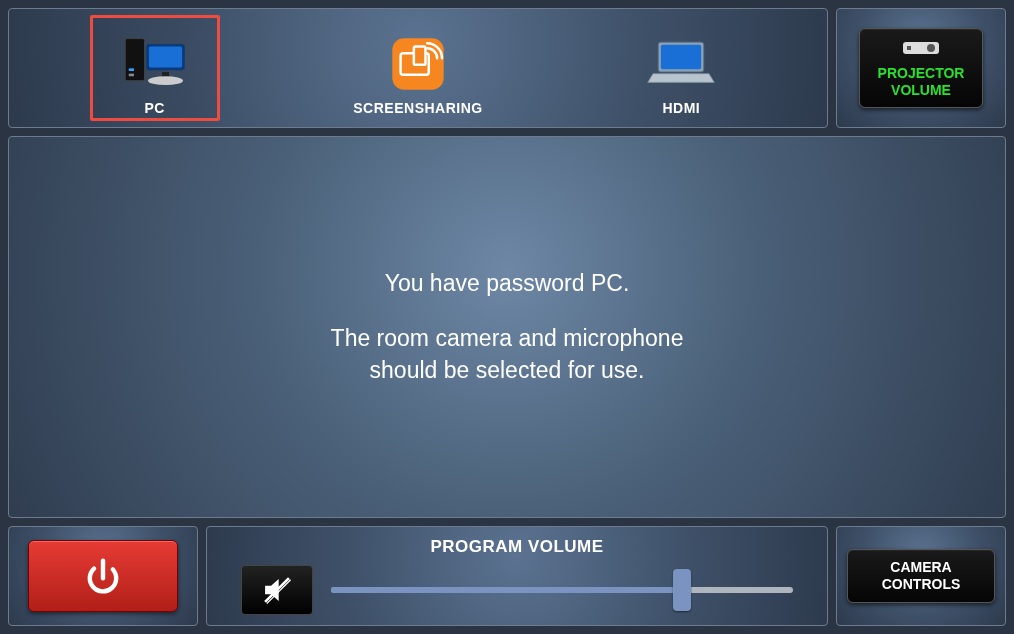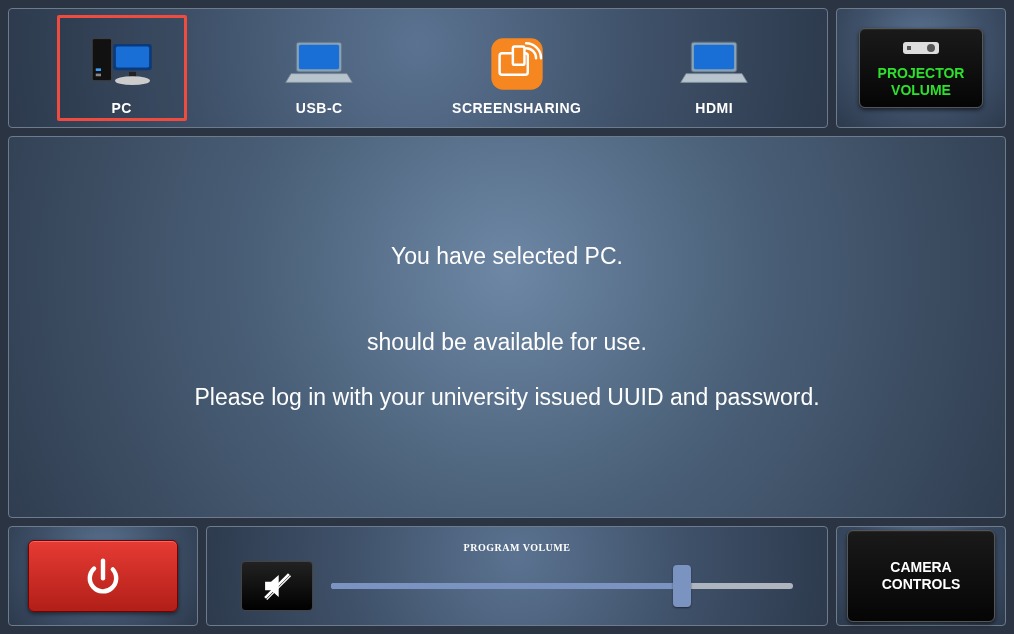--- a/index.html
+++ b/index.html
@@ -81,41 +81,41 @@
   .power-panel { width:190px; }
   .power-btn {
     width:150px; height:72px;
     background: linear-gradient(#e63b34,#b11f18);
     border:1px solid #700; border-radius:6px;
     display:flex; align-items:center; justify-content:center;
     cursor:pointer;
     box-shadow: inset 0 1px 0 rgba(255,255,255,.25), 0 2px 4px rgba(0,0,0,.5);
   }
   .volume-panel { flex:1; flex-direction:column; gap:8px; }
-  .vol-title { font-size:10px; font-weight:bold; letter-spacing:.5px; color:#fff;font-family:Liberation Serif, serif; }
+  .vol-title { font-size:17px; font-weight:bold; letter-spacing:.5px; color:#fff; }
   .vol-controls { display:flex; align-items:center; gap:18px; width:92%; }
   .mute-btn {
     width:72px; height:50px;
     background: linear-gradient(#222,#000);
     border:1px solid #444; border-radius:4px;
     display:flex; align-items:center; justify-content:center;
     cursor:pointer;
   }
   .slider-wrap { flex:1; position:relative; height:40px; display:flex; align-items:center; }
   .track { width:100%; height:6px; background:#aeb5bf; border-radius:3px; }
   .track-fill { position:absolute; left:0; height:6px; background:#7a93c1; border-radius:3px; }
   .thumb {
     position:absolute; width:18px; height:42px; background:#7a93c1;
     border-radius:4px; transform:translateX(-50%);
     box-shadow:0 1px 2px rgba(0,0,0,.5);
     cursor:pointer;
   }
   .camera-panel { width:170px; }
   .camera-btn {
-    width:150px; height:92px;
+    width:150px; height:54px;
     background: linear-gradient(#1a1a1a,#050505);
     border:1px solid #555; border-radius:6px;
     color:#fff; font-weight:bold; font-size:14px; text-align:center; line-height:1.2;
     display:flex; align-items:center; justify-content:center;
     cursor:pointer;
     box-shadow: 0 1px 0 rgba(255,255,255,.06) inset, 0 2px 4px rgba(0,0,0,.6);
   }
 </style>
 </head>
 <body>
@@ -131,30 +131,20 @@
           <rect x="10" y="46" width="6" height="3" fill="#888"></rect>
           <rect x="30" y="12" width="44" height="30" rx="3" fill="#0b3a7a"></rect>
           <rect x="33" y="15" width="38" height="24" rx="2" fill="#1a6fd6"></rect>
           <rect x="48" y="44" width="8" height="6" fill="#222"></rect>
           <ellipse cx="52" cy="54" rx="20" ry="5" fill="#ccc"></ellipse>
         </svg>
       </div>
       <div class="source-label">PC</div>
     </div>
 
-    <div class="source-btn">
-      <div class="source-icon">
-        <svg viewBox="0 0 80 70" width="70" height="62">
-          <rect x="14" y="10" width="52" height="34" rx="3" fill="#8aa2b6" stroke="#5a6e80"></rect>
-          <rect x="17" y="13" width="46" height="28" rx="2" fill="#1a6fd6"></rect>
-          <path d="M8 46 L72 46 L78 56 L2 56 Z" fill="#b7c4ce" stroke="#7d8c98"></path>
-        </svg>
-      </div>
-      <div class="source-label">USB-C</div>
-    </div>
 
     <div class="source-btn">
       <div class="source-icon">
         <svg viewBox="0 0 70 70" width="58" height="58">
           <rect x="4" y="4" width="62" height="62" rx="14" fill="#f6861f"></rect>
           <rect x="14" y="22" width="34" height="26" rx="3" fill="none" stroke="#fff" stroke-width="3"></rect>
           <rect x="30" y="14" width="14" height="22" rx="2" fill="#f6861f" stroke="#fff" stroke-width="3"></rect>
           <path d="M46 16 a12 12 0 0 1 12 12" fill="none" stroke="#fff" stroke-width="3" stroke-linecap="round"></path>
           <path d="M46 10 a18 18 0 0 1 18 18" fill="none" stroke="#fff" stroke-width="3" stroke-linecap="round"></path>
         </svg>
@@ -186,26 +176,25 @@
       </div>
       <div class="projector-status">
         <span>PROJECTOR</span><br>
         <span>VOLUME</span>
       </div>
     </div>
   </div>
 </div>
 
 <div class="info-panel">
-  <p>You have selected PC.</p>
+  <p>You have password PC.</p>
   <p>
-    <br>
-    <span>should be available for use.</span>
+    <span>The room camera and microphone</span><br>
+    <span>should be selected for use.</span>
   </p>
-  <p>Please log in with your university issued UUID and password.</p>
 </div>
 
 <div class="bottom-row">
 
   <div class="panel power-panel">
     <div class="power-btn">
       <svg viewBox="0 0 40 40" width="44" height="44">
         <circle cx="20" cy="22" r="12" fill="none" stroke="#fff" stroke-width="4" stroke-linecap="round" stroke-dasharray="56 20" transform="rotate(-42 20 22)"></circle>
         <line x1="20" y1="6" x2="20" y2="22" stroke="#fff" stroke-width="4" stroke-linecap="round"></line>
       </svg>

